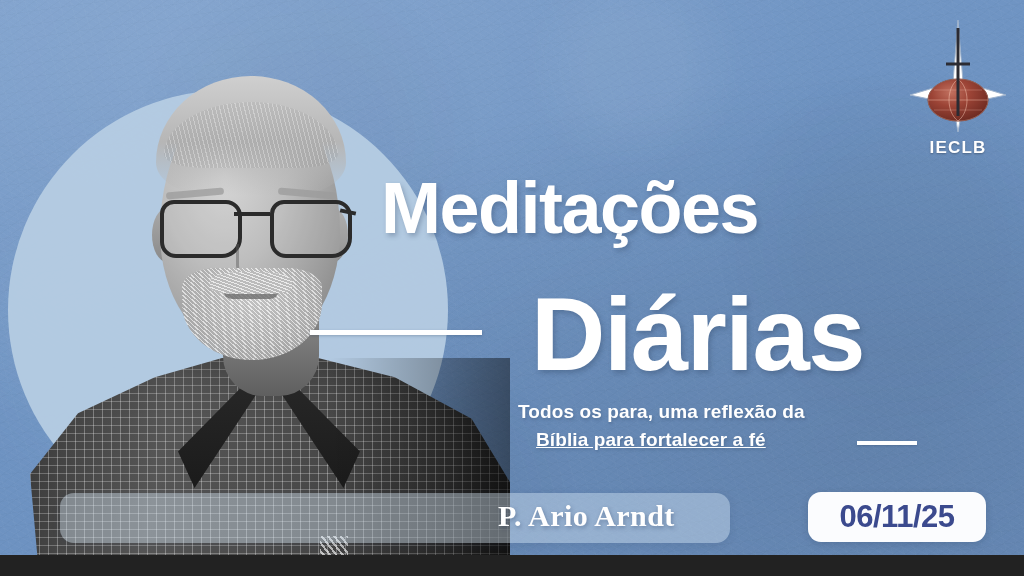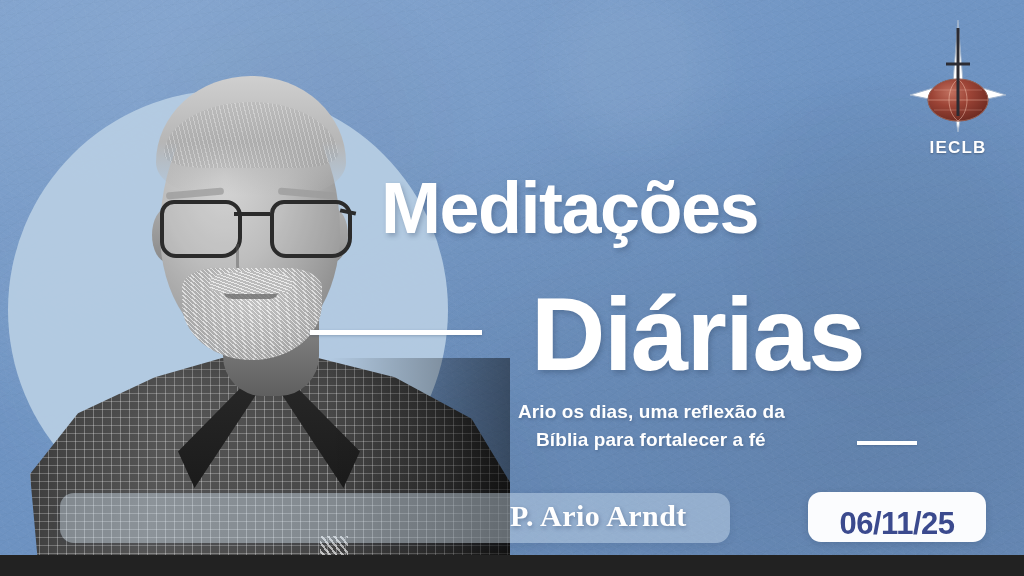--- a/index.html
+++ b/index.html
@@ -246,52 +246,51 @@
     left: 518px; top: 398px;
     width: 360px;
     color: #ffffff;
     font-size: 19px;
     font-weight: bold;
     line-height: 1.45;
     letter-spacing: .1px;
     text-shadow: 1px 2px 3px rgba(40,60,90,.28);
   }
   .subtitle .sub-line { display: block; }
-  .subtitle .sub-line.l2 { padding-left: 18px; }
+  .subtitle .sub-line.l2 { padding-left: 18px; text-decoration: underline; }
 
   
   .name-pill {
     position: absolute;
     left: 60px; top: 493px;
     width: 670px; height: 50px;
     border-radius: 14px;
     background: rgba(214,230,246,.42);
     box-shadow: 0 2px 8px rgba(30,50,80,.12);
   }
   .name-text {
     position: absolute;
     left: 498px; top: 499px;
     color: #ffffff;
     font-family: "Liberation Serif", serif;
     font-size: 30px;
     font-weight: bold;
     letter-spacing: .4px;
     text-shadow: 1px 2px 4px rgba(30,50,85,.35);
     white-space: nowrap;
-    margin-left: 12px;
   }
   .date-pill {
     position: absolute;
     left: 808px; top: 492px;
     width: 178px; height: 50px;
     border-radius: 13px;
     background: #fbfcfe;
     box-shadow: 0 2px 7px rgba(30,50,80,.20);
     display: flex;
-    align-items: flex-end;
+    align-items: center;
     justify-content: center;
   }
   .date-text {
     color: #3b4a8e;
     font-size: 31px;
     font-weight: 800;
     letter-spacing: -.5px;
   }
 </style>
 </head>
@@ -355,21 +354,21 @@
       </svg>
     </span>
     <div class="logo-word">IECLB</div>
   </div>
 
   <div class="headline">
     <div class="title-1">Meditações</div>
     <div class="rule-left"></div>
     <div class="title-2">Diárias</div>
     <div class="subtitle">
-      <span class="sub-line l1">Ario os dias, uma reflexão da</span>
+      <span class="sub-line l1">Todos os para, uma reflexão da</span>
       <span class="sub-line l2">Bíblia para fortalecer a fé</span>
     </div>
     <div class="rule-right"></div>
   </div>
 
   <div class="name-pill"></div>
   <div class="name-text">P. Ario Arndt</div>
 
   <div class="date-pill">
     <span class="date-text">06/11/25</span>

